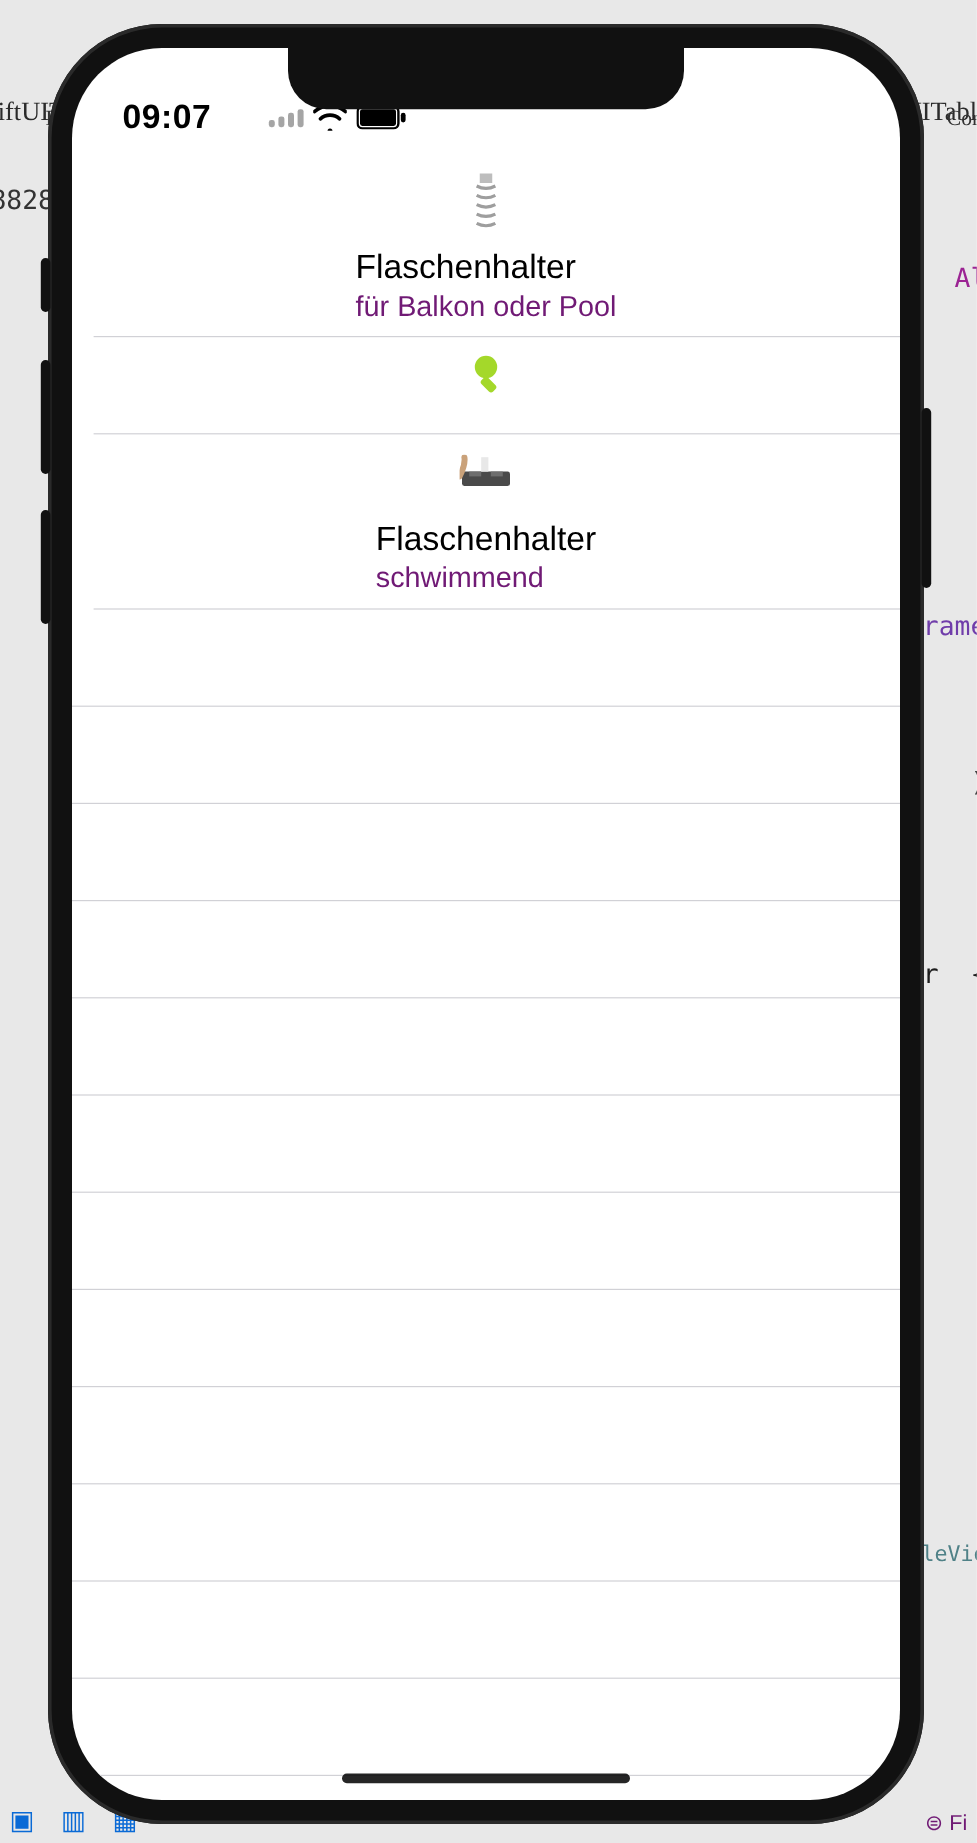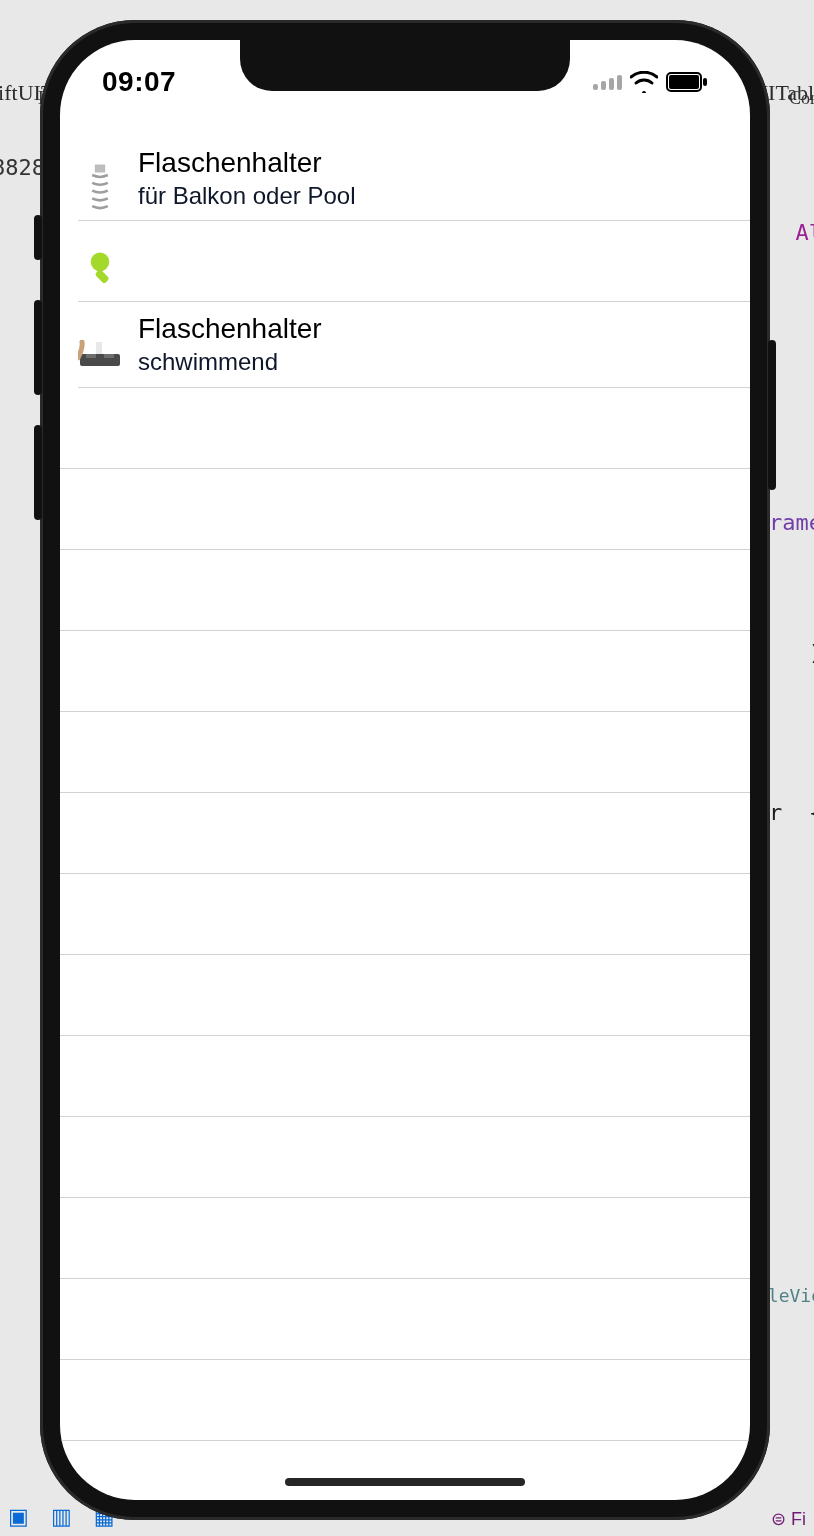--- a/index.html
+++ b/index.html
@@ -71,25 +71,24 @@
       height: 52px;
       background: #111;
       border-bottom-left-radius: 32px;
       border-bottom-right-radius: 32px;
       z-index: 50;
     }
 
     
     .statusbar {
       position: absolute;
-      top: 0; left: 0; right: 0;
+      top: 16px; left: 0; right: 0;
       height: 72px;
       display: flex;
       align-items: center;
-      justify-content: space-between;
       padding: 0 42px;
       z-index: 40;
       gap: 48px;
     }
     .status-time {
       font-size: 28px;
       font-weight: 600;
       letter-spacing: 0.5px;
       color: #000;
       padding-top:12px;
@@ -101,39 +100,40 @@
     .bars span:nth-child(3){height:12px;} .bars span:nth-child(4){height:15px;}
 
     
     .table {
       position: absolute;
       top: 96px; left: 0; right: 0; bottom: 0;
       overflow: hidden;
     }
     .row {
       display: flex;
-      align-items: flex-end;
+      align-items: center;
       min-height: 80px;
       padding: 10px 18px 10px 18px;
       gap: 16px;
+      flex-direction: column;
     }
     .sep {
       height: 1px;
       background: #d1d1d6;
       margin-left: 18px;
     }
     .sep-full { margin-left: 0; }
     .thumb {
       width: 44px; height: 44px;
       display:flex; align-items:center; justify-content:center;
       flex: 0 0 44px;
     }
     .row-text { display:flex; flex-direction:column; justify-content:center; line-height:1.2; }
     .row-title { font-size: 28px; color:#000; }
-    .row-sub   { font-size: 24px; color:#0f172a; margin-top:2px; }
+    .row-sub   { font-size: 24px; color:#701a75; margin-top:2px; }
 
     
     .empty-row { height: 80px; }
 
     
     .home-indicator {
       position: absolute;
       bottom: 14px;
       left: 50%;
       transform: translateX(-50%);

